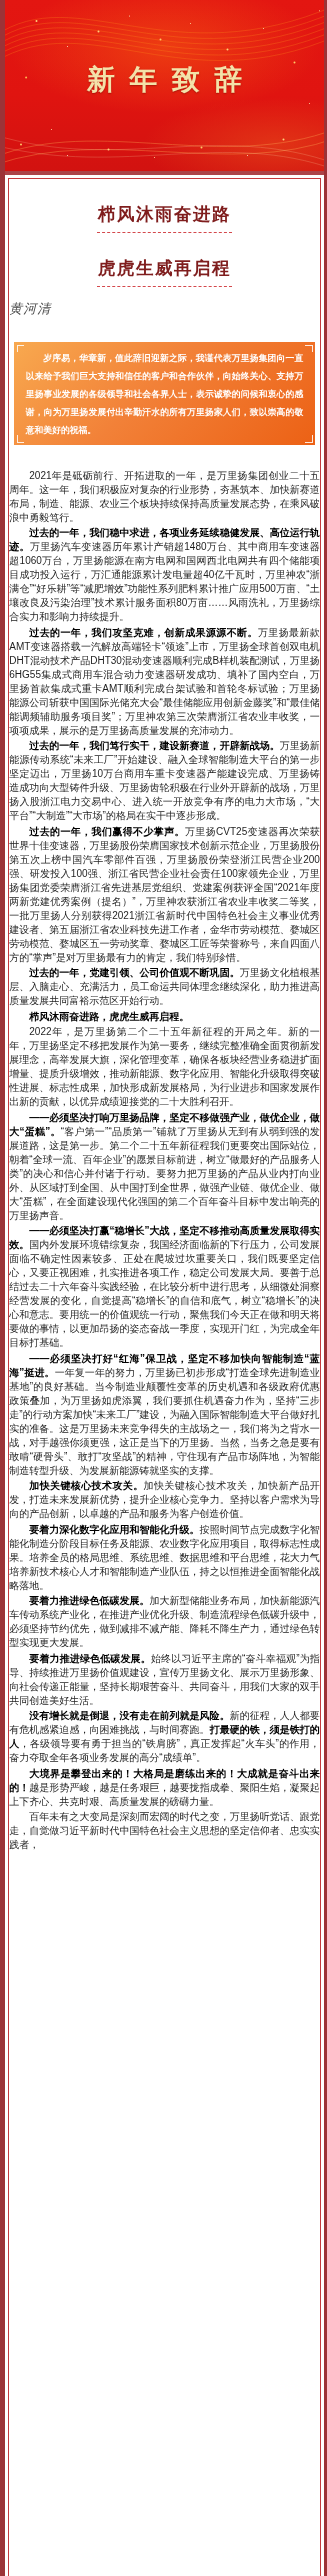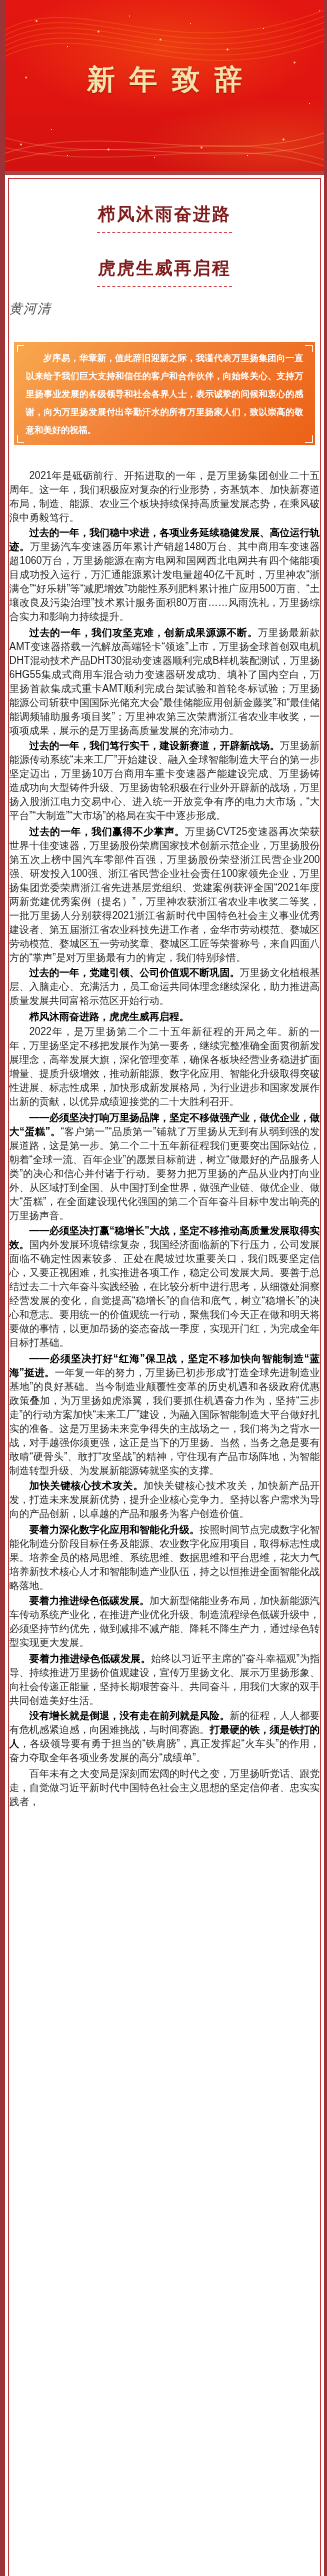--- a/index.html
+++ b/index.html
@@ -161,19 +161,20 @@
           <p><b>栉风沐雨奋进路，虎虎生威再启程。</b></p>
           <p><span>2022年，是万里扬第二个二十五年新征程的开局之年。新的一年，万里扬坚定不移把发展作为第一要务，继续完整准确全面贯彻新发展理念，高举发展大旗，深化管理变革，确保各板块经营业务稳进扩面增量、提质升级增效，推动新能源、数字化应用、智能化升级取得突破性进展、标志性成果，加快形成新发展格局，为行业进步和国家发展作出新的贡献，以优异成绩迎接党的二十大胜利召开。</span></p>
           <p><b>——必须坚决打响万里扬品牌，坚定不移做强产业，做优企业，做大“蛋糕”。</b><span>“客户第一”“品质第一”铺就了万里扬从无到有从弱到强的发展道路，这是第一步。第二个二十五年新征程我们更要突出国际站位，朝着“全球一流、百年企业”的愿景目标前进，树立“做最好的产品服务人类”的决心和信心并付诸于行动。要努力把万里扬的产品从业内打向业外、从区域打到全国、从中国打到全世界，做强产业链、做优企业、做大“蛋糕”，在全面建设现代化强国的第二个百年奋斗目标中发出响亮的万里扬声音。</span></p>
           <p><b>——必须坚决打赢“稳增长”大战，坚定不移推动高质量发展取得实效。</b><span>国内外发展环境错综复杂，我国经济面临新的下行压力，公司发展面临不确定性因素较多、正处在爬坡过坎重要关口，我们既要坚定信心，又要正视困难，扎实推进各项工作，稳定公司发展大局。要善于总结过去二十六年奋斗实践经验，在比较分析中进行思考，从细微处洞察经营发展的变化，自觉提高“稳增长”的自信和底气，树立“稳增长”的决心和意志。要用统一的价值观统一行动，聚焦我们今天正在做和明天将要做的事情，以更加昂扬的姿态奋战一季度，实现开门红，为完成全年目标打基础。</span></p>
           <p><b>——必须坚决打好“红海”保卫战，坚定不移加快向智能制造“蓝海”挺进。</b><span>一年复一年的努力，万里扬已初步形成“打造全球先进制造业基地”的良好基础。当今制造业颠覆性变革的历史机遇和各级政府优惠政策叠加，为万里扬如虎添翼，我们要抓住机遇奋力作为，坚持“三步走”的行动方案加快“未来工厂”建设，为融入国际智能制造大平台做好扎实的准备。这是万里扬未来竞争得失的主战场之一，我们将为之背水一战，对手越强你须更强，这正是当下的万里扬。当然，当务之急是要有敢啃“硬骨头”、敢打“攻坚战”的精神，守住现有产品市场阵地，为智能制造转型升级、为发展新能源铸就坚实的支撑。</span></p>
           <p><b>加快关键核心技术攻关。</b><span>加快关键核心技术攻关，加快新产品开发，打造未来发展新优势，提升企业核心竞争力。坚持以客户需求为导向的产品创新，以卓越的产品和服务为客户创造价值。</span></p>
           <p><b>要着力深化数字化应用和智能化升级。</b><span>按照时间节点完成数字化智能化制造分阶段目标任务及能源、农业数字化应用项目，取得标志性成果。培养全员的格局思维、系统思维、数据思维和平台思维，花大力气培养新技术核心人才和智能制造产业队伍，持之以恒推进全面智能化战略落地。</span></p>
           <p><b>要着力推进绿色低碳发展。</b><span>加大新型储能业务布局，加快新能源汽车传动系统产业化，在推进产业优化升级、制造流程绿色低碳升级中，必须坚持节约优先，做到减排不减产能、降耗不降生产力，通过绿色转型实现更大发展。</span></p>
           <p><b>要着力推进绿色低碳发展。</b><span>始终以习近平主席的“奋斗幸福观”为指导、持续推进万里扬价值观建设，宣传万里扬文化、展示万里扬形象、向社会传递正能量，坚持长期艰苦奋斗、共同奋斗，用我们大家的双手共同创造美好生活。</span></p>
           <p><b>没有增长就是倒退，没有走在前列就是风险。</b><span>新的征程，人人都要有危机感紧迫感，向困难挑战，与时间赛跑。</span><b>打最硬的铁，须是铁打的人</b><span>，各级领导要有勇于担当的“铁肩膀”，真正发挥起“火车头”的作用，奋力夺取全年各项业务发展的高分“成绩单”。</span></p>
+          <p><b>大境界是攀登出来的！大格局是磨练出来的！大成就是奋斗出来的！</b><span>越是形势严峻，越是任务艰巨，越要拢指成拳、聚阳生焰，凝聚起上下齐心、共克时艰、高质量发展的磅礴力量。</span></p>
           <p><span>百年未有之大变局是深刻而宏阔的时代之变，万里扬听党话、跟党走，自觉做习近平新时代中国特色社会主义思想的坚定信仰者、忠实实践者，</span></p>
         </div>
     </div>
   </main>
 
 </div>
 
 
 </body></html>

